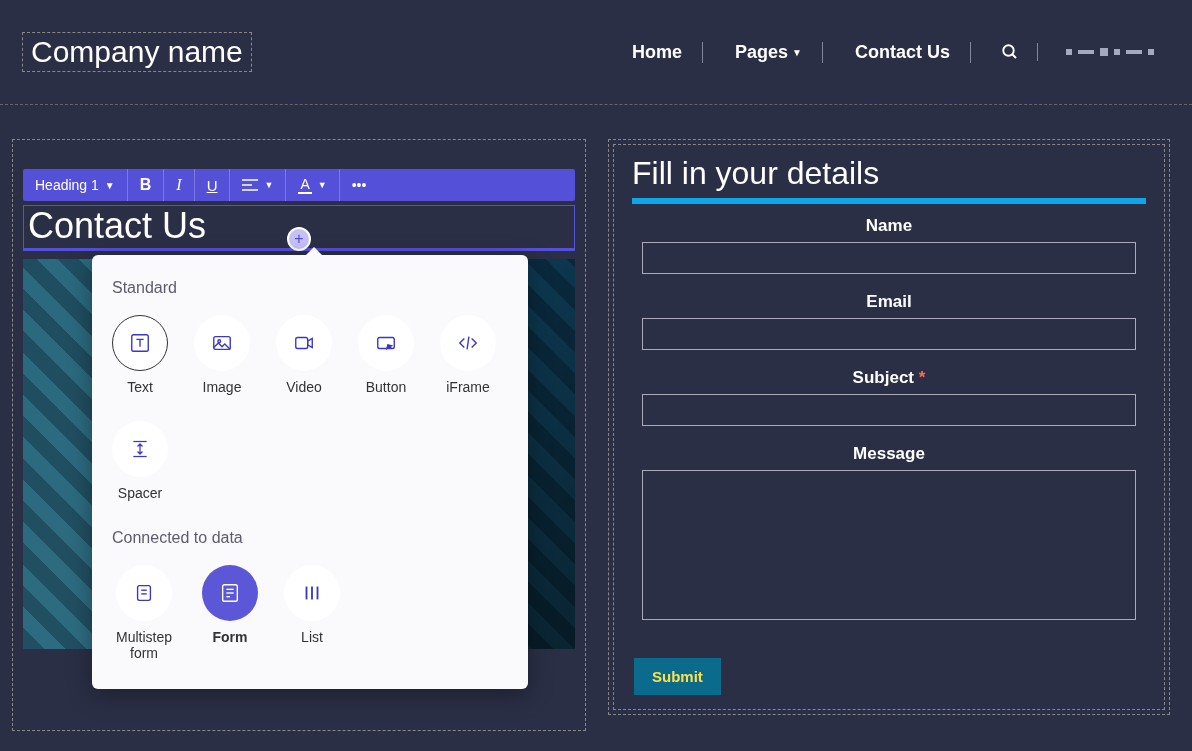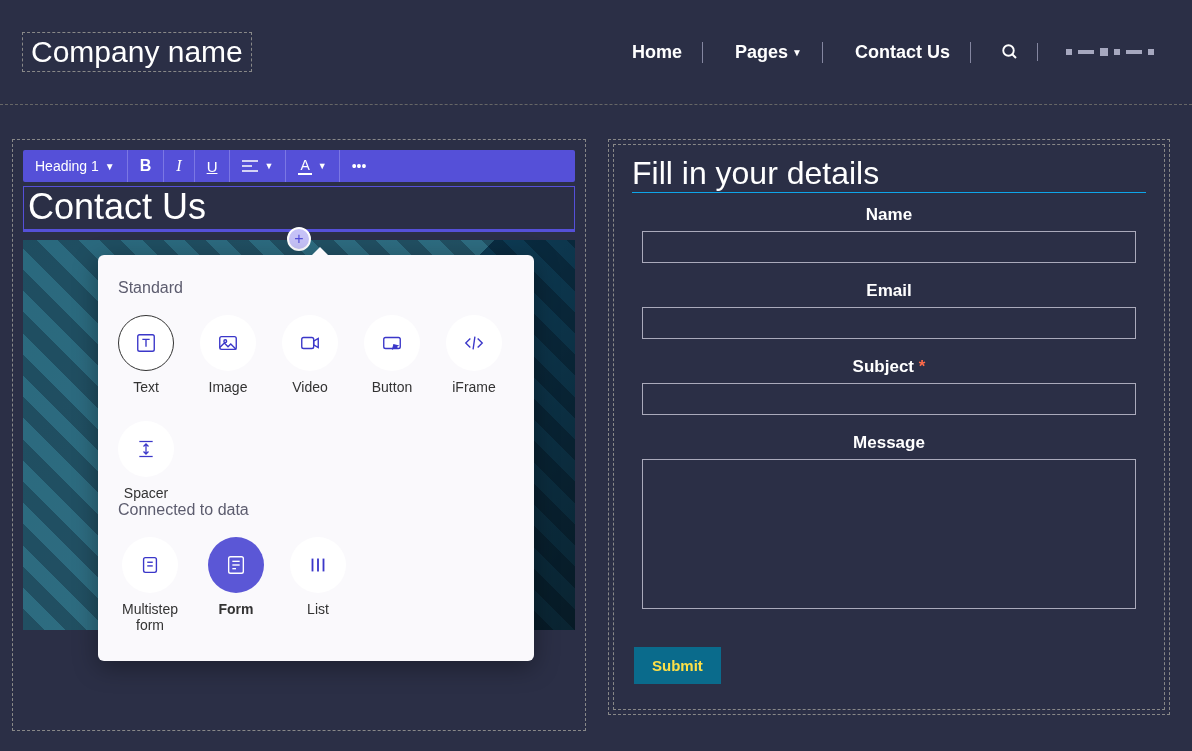--- a/index.html
+++ b/index.html
@@ -52,20 +52,21 @@
     .col-right { width: 562px; height: 576px; padding: 4px; }
 
     
     .etoolbar {
       background: #5550d8;
       display: flex;
       align-items: center;
       height: 32px;
       border-radius: 2px;
       margin-bottom: 4px;
+      margin-top: 19px;
     }
     .et-item {
       color: #fff;
       padding: 0 12px;
       height: 100%;
       display: flex;
       align-items: center;
       gap: 6px;
       cursor: pointer;
       font-size: 14px;
@@ -109,21 +110,21 @@
       color: #5550d8;
       font-size: 16px;
       cursor: pointer;
       z-index: 5;
     }
 
     
     .popup {
       position: absolute;
       top: 115px;
-      left: 85px;
+      left: 79px;
       width: 436px;
       background: #faf9fc;
       border-radius: 6px;
       box-shadow: 0 6px 24px rgba(0,0,0,.35);
       padding: 24px 20px 28px;
       color: #333;
       z-index: 10;
     }
     .popup::before {
       content:'';
@@ -135,20 +136,21 @@
     }
     .popup-section-title {
       color: #5c5c6e;
       font-size: 16px;
       margin-bottom: 18px;
     }
     .popup-grid {
       display: flex;
       flex-wrap: wrap;
       gap: 26px 26px;
+      margin-bottom: 28px;
     }
     .popup-item {
       width: 56px;
       text-align: center;
       cursor: pointer;
       font-size: 14px;
       color: #333;
     }
     .popup-item.wide { width: 64px; }
     .popup-circle {
@@ -164,21 +166,22 @@
 
     
     .form-wrap {
       border: 1px dashed #888;
       height: 100%;
       padding: 10px 18px 16px;
     }
     .form-title {
       font-size: 32px;
       font-weight: 400;
-      border-bottom: 1px solid #0ea5e9;
+      border-bottom: 6px solid #0ea5e9;
+      padding-bottom: 6px;
       margin-bottom: 12px;
     }
     .fgroup { margin-bottom: 18px; padding: 0 10px; }
     .flabel { display:block; font-size: 17px; font-weight:600; margin-bottom: 6px; text-align: center; }
     .req { color:#ff6b4a; }
     .finput {
       width: 100%;
       background: transparent;
       border: 1px solid #aab;
       height: 32px;

